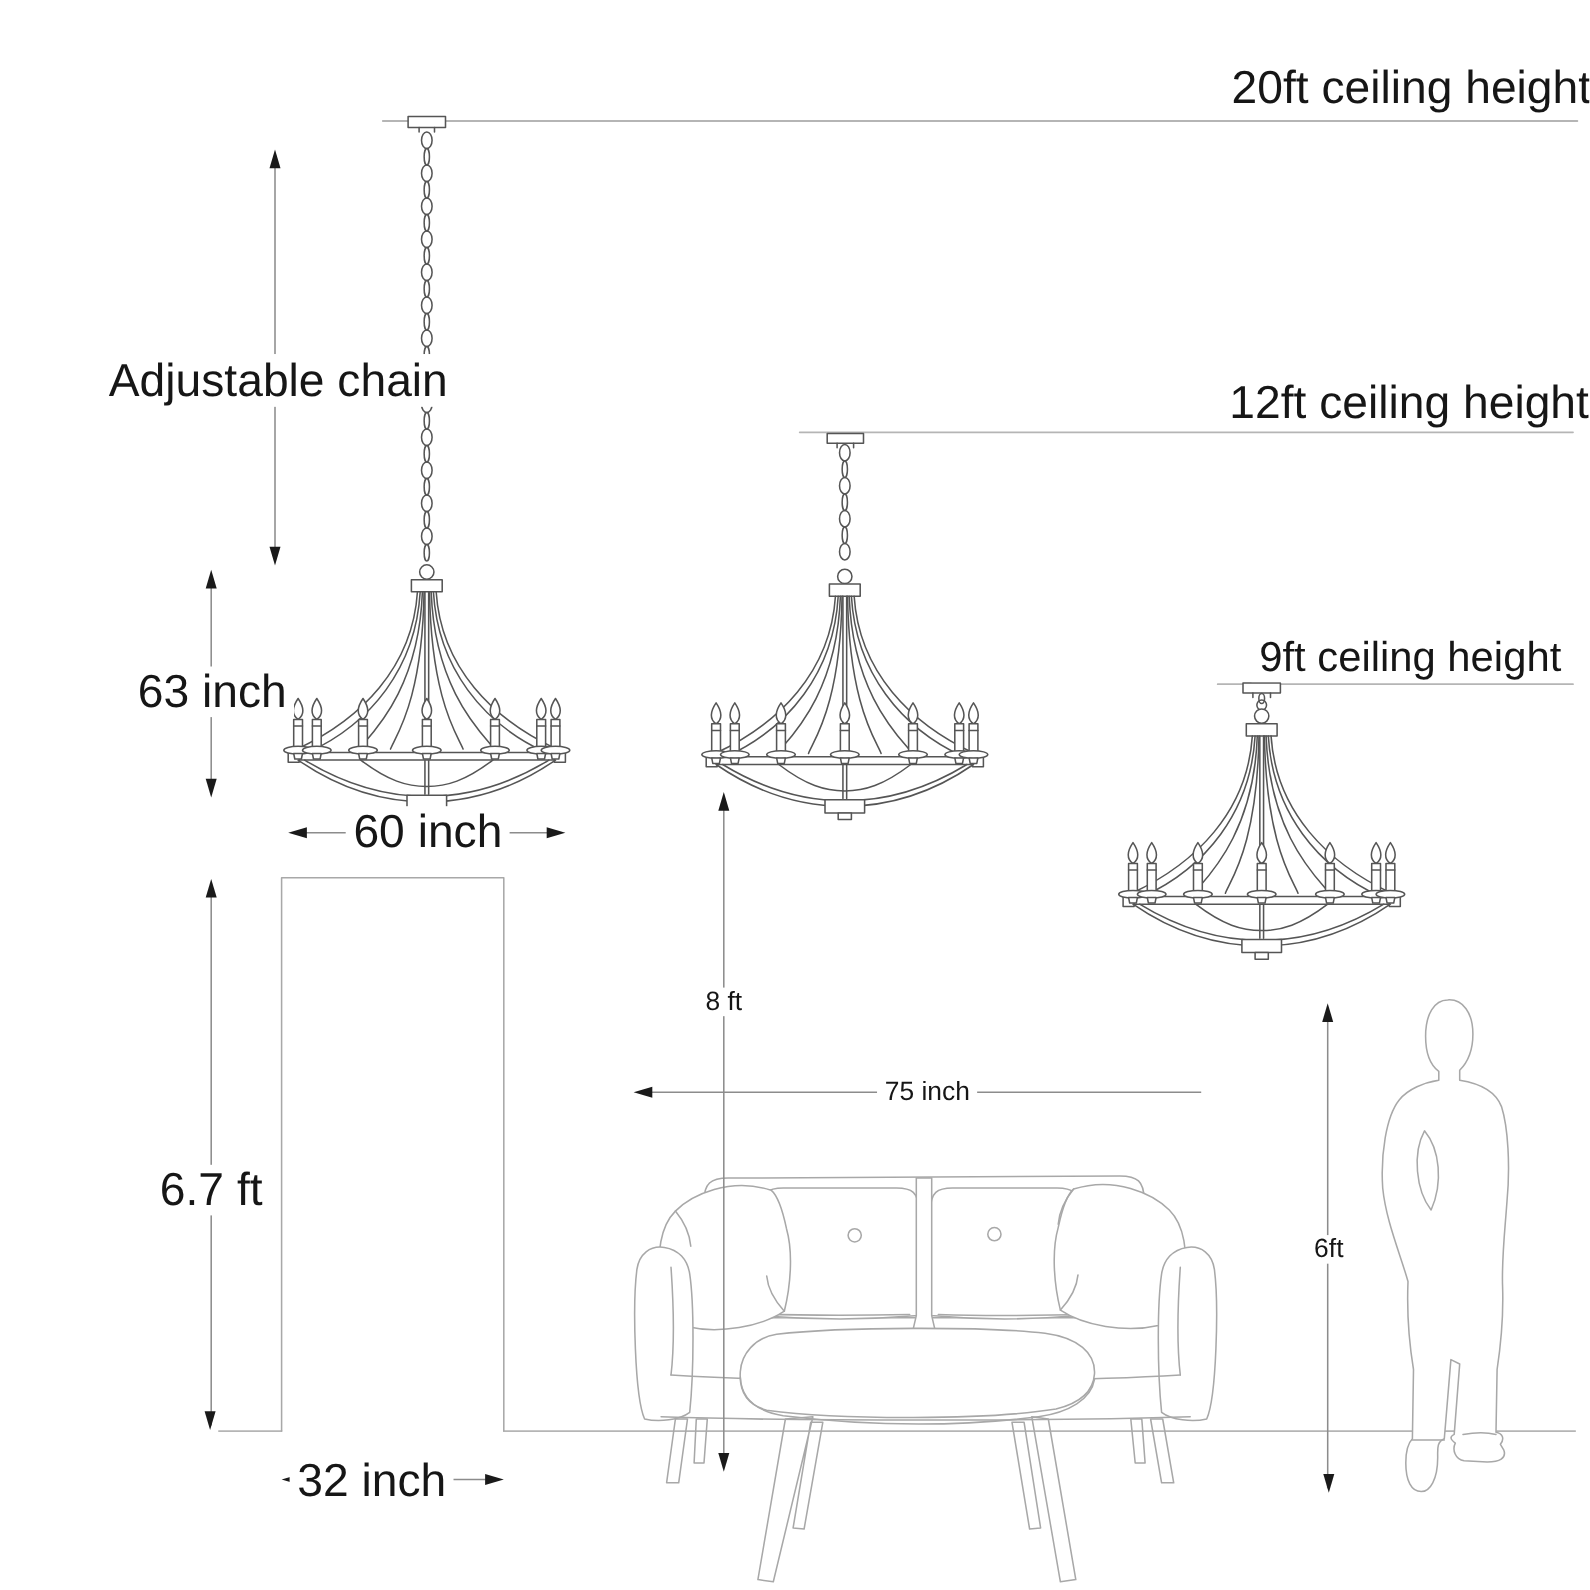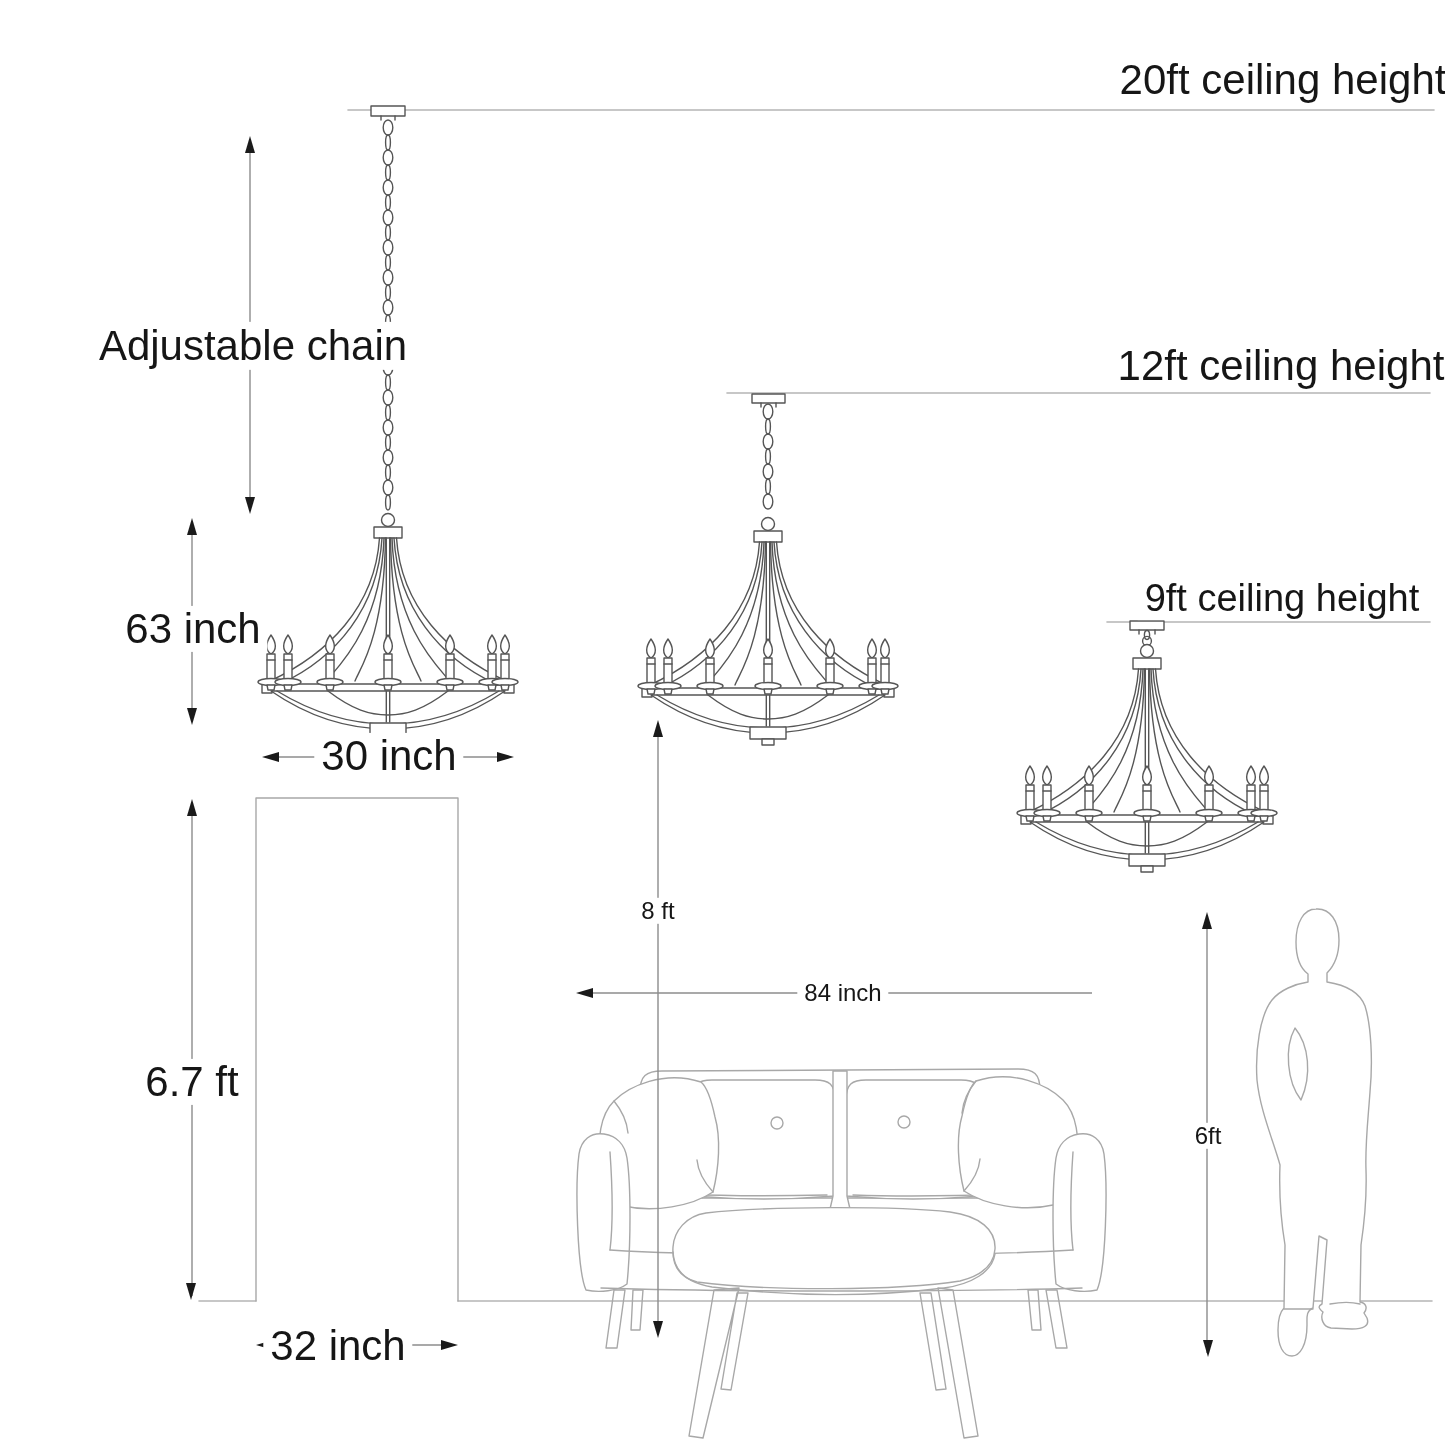--- a/index.html
+++ b/index.html
@@ -223,20 +223,20 @@
 
   <div class="lbl ceil" style="left:1283px;top:80px;">20ft ceiling height</div>
   <div class="lbl ceil" style="left:1281px;top:366px;">12ft ceiling height</div>
   <div class="lbl ceil-sm ceil" style="left:1282px;top:599px;text-align:right;">9ft ceiling height</div>
 
   <div class="lbl chain-lbl" style="left:253px;top:346px;">
     <span>Adjustable chain</span>
   </div>
 
   <div class="lbl" style="left:193px;top:629px;">63 inch</div>
-  <div class="lbl" style="left:389px;top:756px;">30 inch</div>
+  <div class="lbl" style="left:389px;top:756px;">60 inch</div>
   <div class="lbl" style="left:192px;top:1050px;margin-top:32px;">6.7 ft</div>
   <div class="lbl" style="left:338px;top:1346px;">32 inch</div>
   <div class="lbl small" style="left:658px;top:911px;">8 ft</div>
-  <div class="lbl small" style="left:843px;top:993px;">84 inch</div>
+  <div class="lbl small" style="left:843px;top:993px;">75 inch</div>
   <div class="lbl small" style="left:1208px;top:1136px;">6ft</div>
 
 </div>
 
 </body></html>

